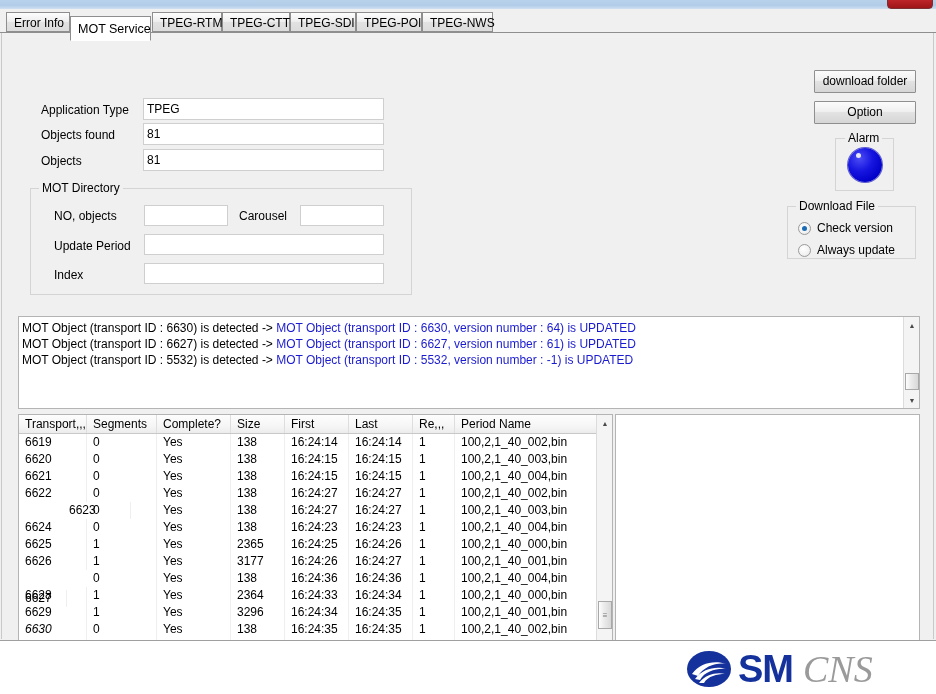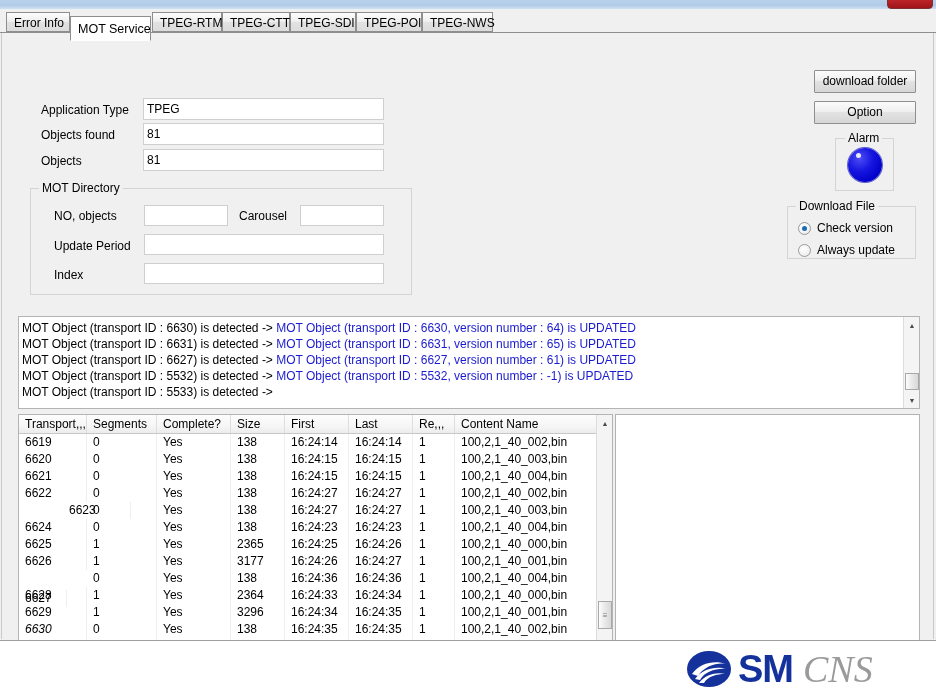--- a/index.html
+++ b/index.html
@@ -422,42 +422,40 @@
             <div class="radio-row" style="left: 10px; top: 36px;">
               <span class="radio-dot"></span>
               <span>Always update</span>
             </div>
           </div>
       </div>
 
       <div class="logbox">
         <div class="log-lines" id="log-host">
             <div class="log-line"><span>MOT Object (transport ID : 6630) is detected -&gt;</span><span class="upd"> MOT Object (transport ID : 6630, version number : 64) is UPDATED</span></div>
-            <div class="log-line"><span>MOT Object (transport ID : 6631) is detected -&gt;</span><span class="upd"> MOT Object (transport ID : 6631, version number : 65) is UPDATED</span></div>
             <div class="log-line"><span>MOT Object (transport ID : 6627) is detected -&gt;</span><span class="upd"> MOT Object (transport ID : 6627, version number : 61) is UPDATED</span></div>
             <div class="log-line"><span>MOT Object (transport ID : 5532) is detected -&gt;</span><span class="upd"> MOT Object (transport ID : 5532, version number : -1) is UPDATED</span></div>
-            <div class="log-line"><span>MOT Object (transport ID : 5533) is detected -&gt;</span><span class="upd"></span></div>
           </div>
         <div class="vscroll" style="right:0; top:0; width:16px; height:91px;">
           <div class="sb-btn" style="left:0; top:0;">▲</div>
           <div class="sb-thumb" style="left:1px; top:56px; width:14px; height:17px;"></div>
           <div class="sb-btn" style="left:0; bottom:0;">▼</div>
         </div>
       </div>
 
       <div class="tablebox">
         <div class="thead" id="thead-host">
             <div class="th" style="left: 0px; width: 68px;">Transport,,,</div>
             <div class="th" style="left: 68px; width: 70px;">Segments</div>
             <div class="th" style="left: 138px; width: 74px;">Complete?</div>
             <div class="th" style="left: 212px; width: 54px;">Size</div>
             <div class="th" style="left: 266px; width: 64px;">First</div>
             <div class="th" style="left: 330px; width: 64px;">Last</div>
             <div class="th" style="left: 394px; width: 42px;">Re,,,</div>
-            <div class="th" style="left: 436px; width: 142px;">Content Name</div>
+            <div class="th" style="left: 436px; width: 142px;">Period Name</div>
           </div>
         <div class="tbody" id="tbody-host">
             <div class="trow">
               <div class="td" style="left: 0px; width: 68px;">6619</div>
               <div class="td" style="left: 68px; width: 70px;">0</div>
               <div class="td" style="left: 138px; width: 74px;">Yes</div>
               <div class="td" style="left: 212px; width: 54px;">138</div>
               <div class="td" style="left: 266px; width: 64px;">16:24:14</div>
               <div class="td" style="left: 330px; width: 64px;">16:24:14</div>
               <div class="td" style="left: 394px; width: 42px;">1</div>

